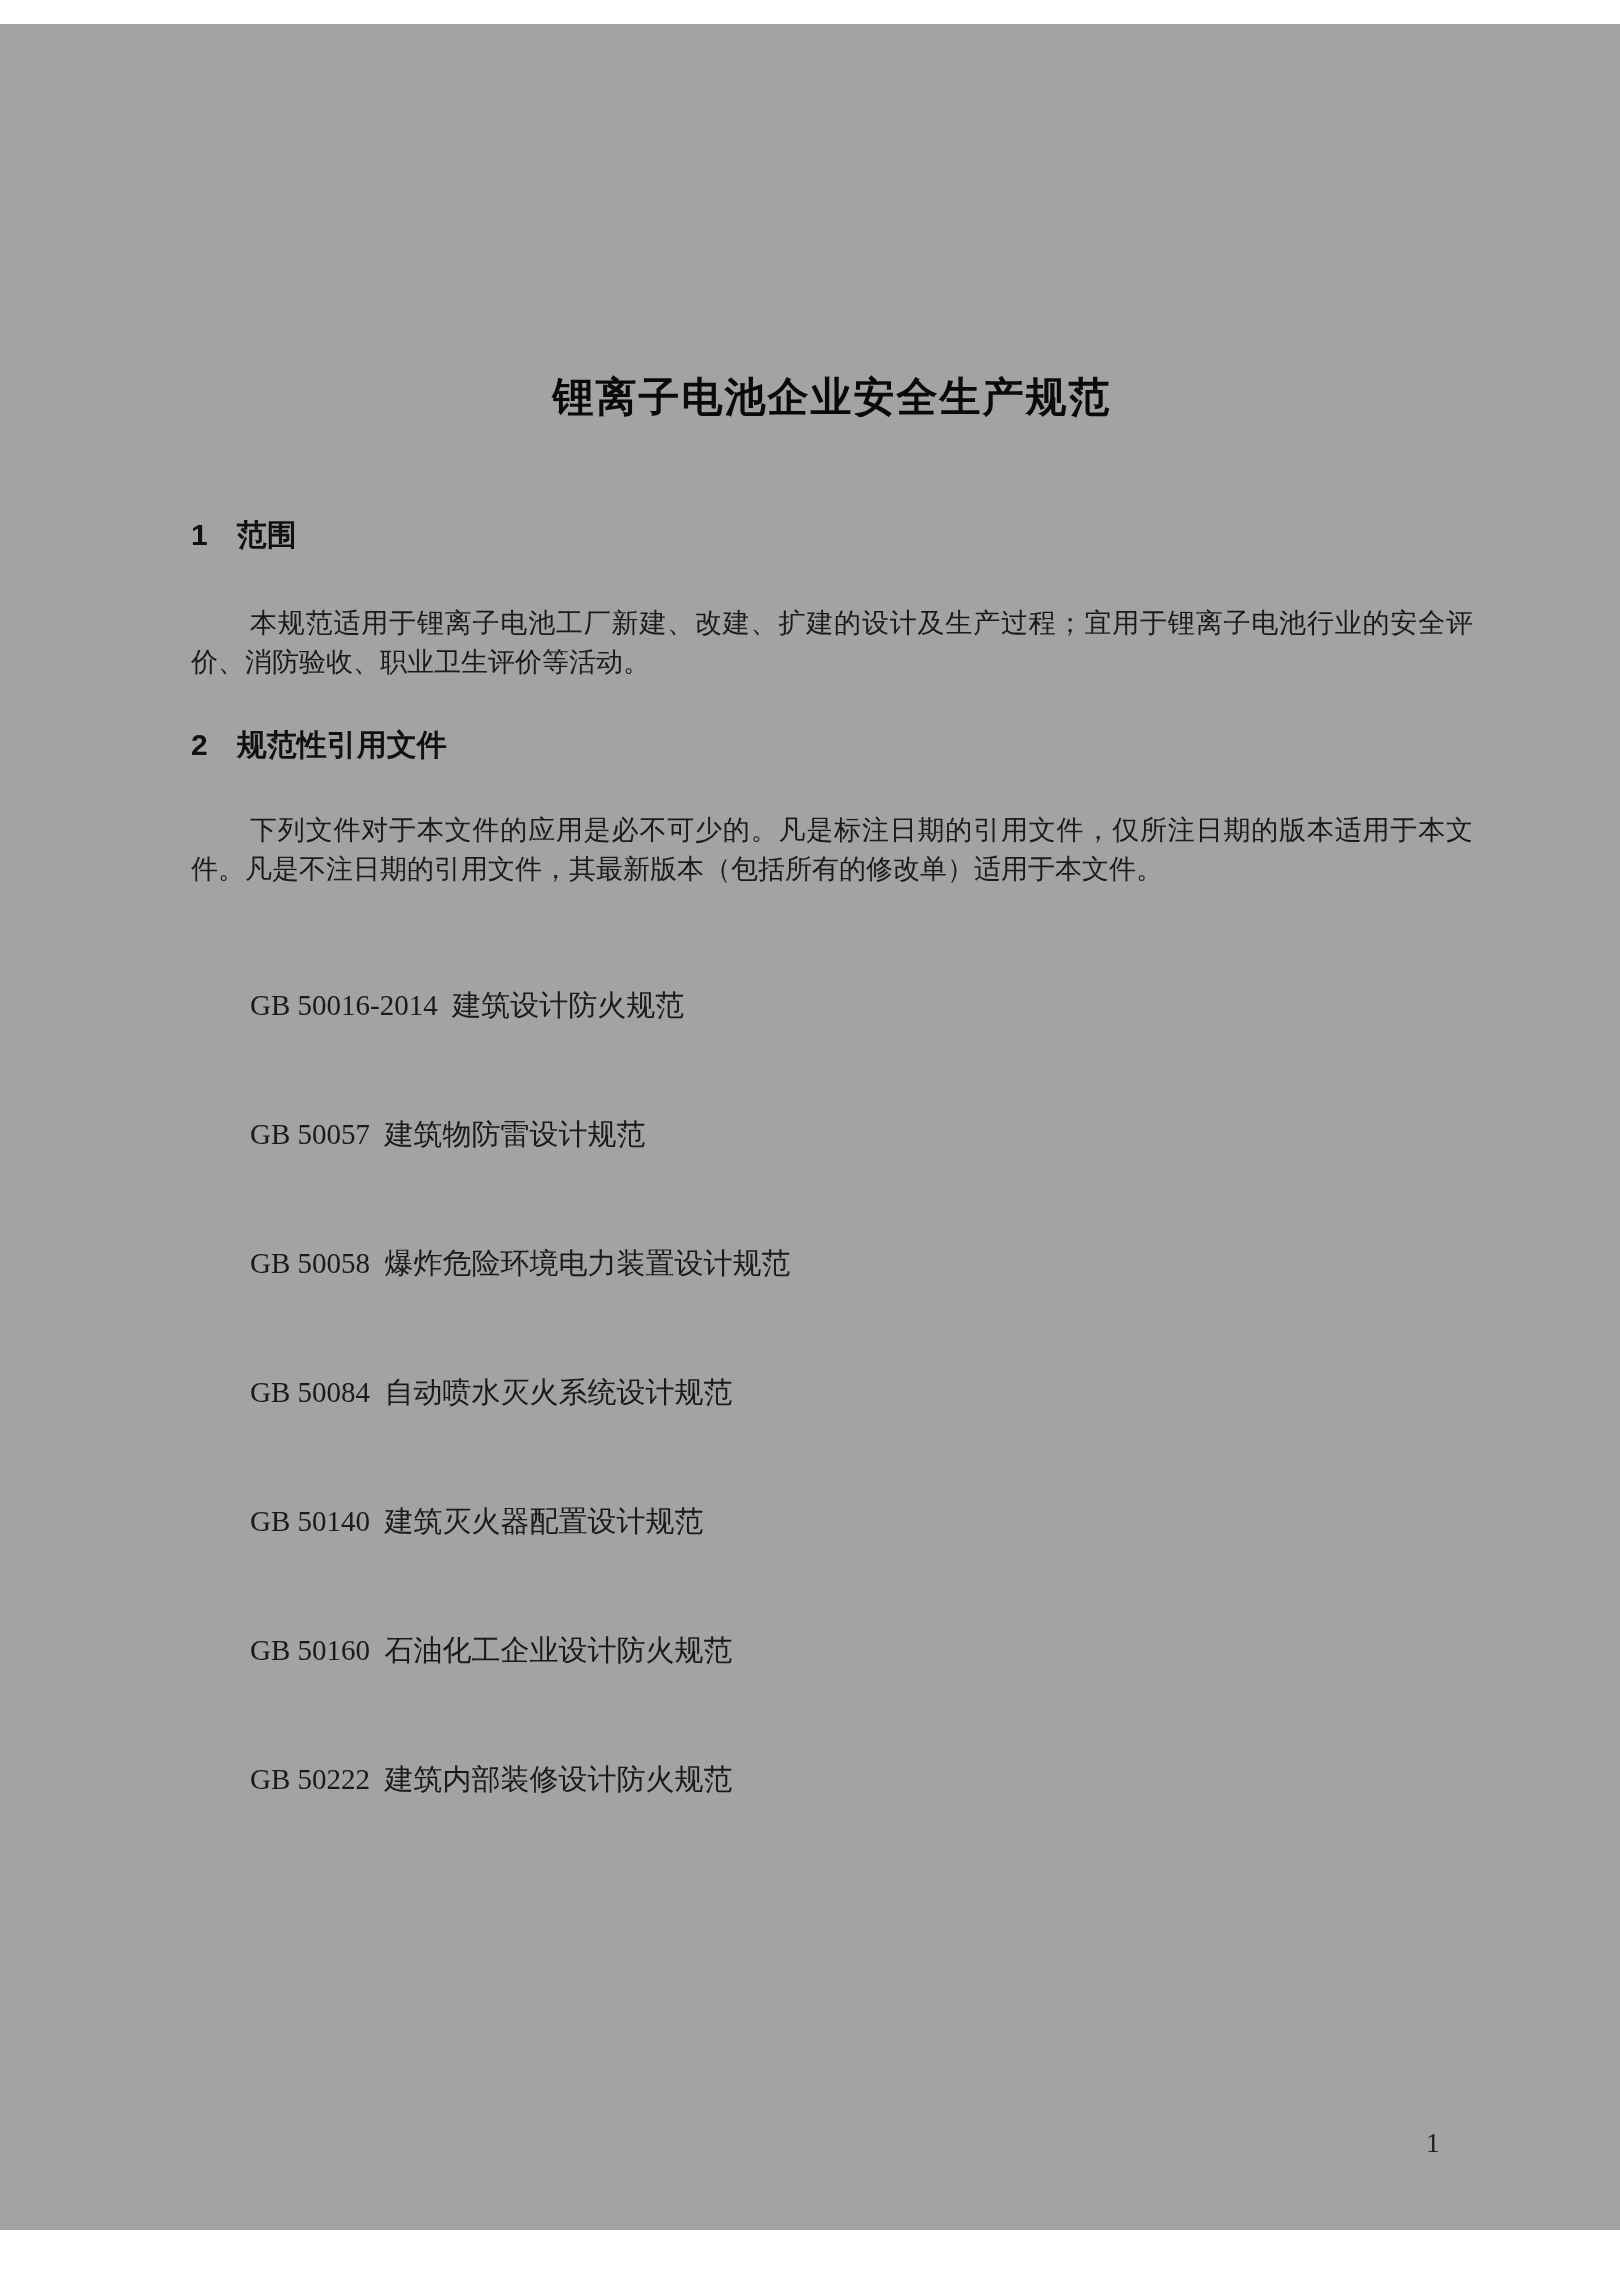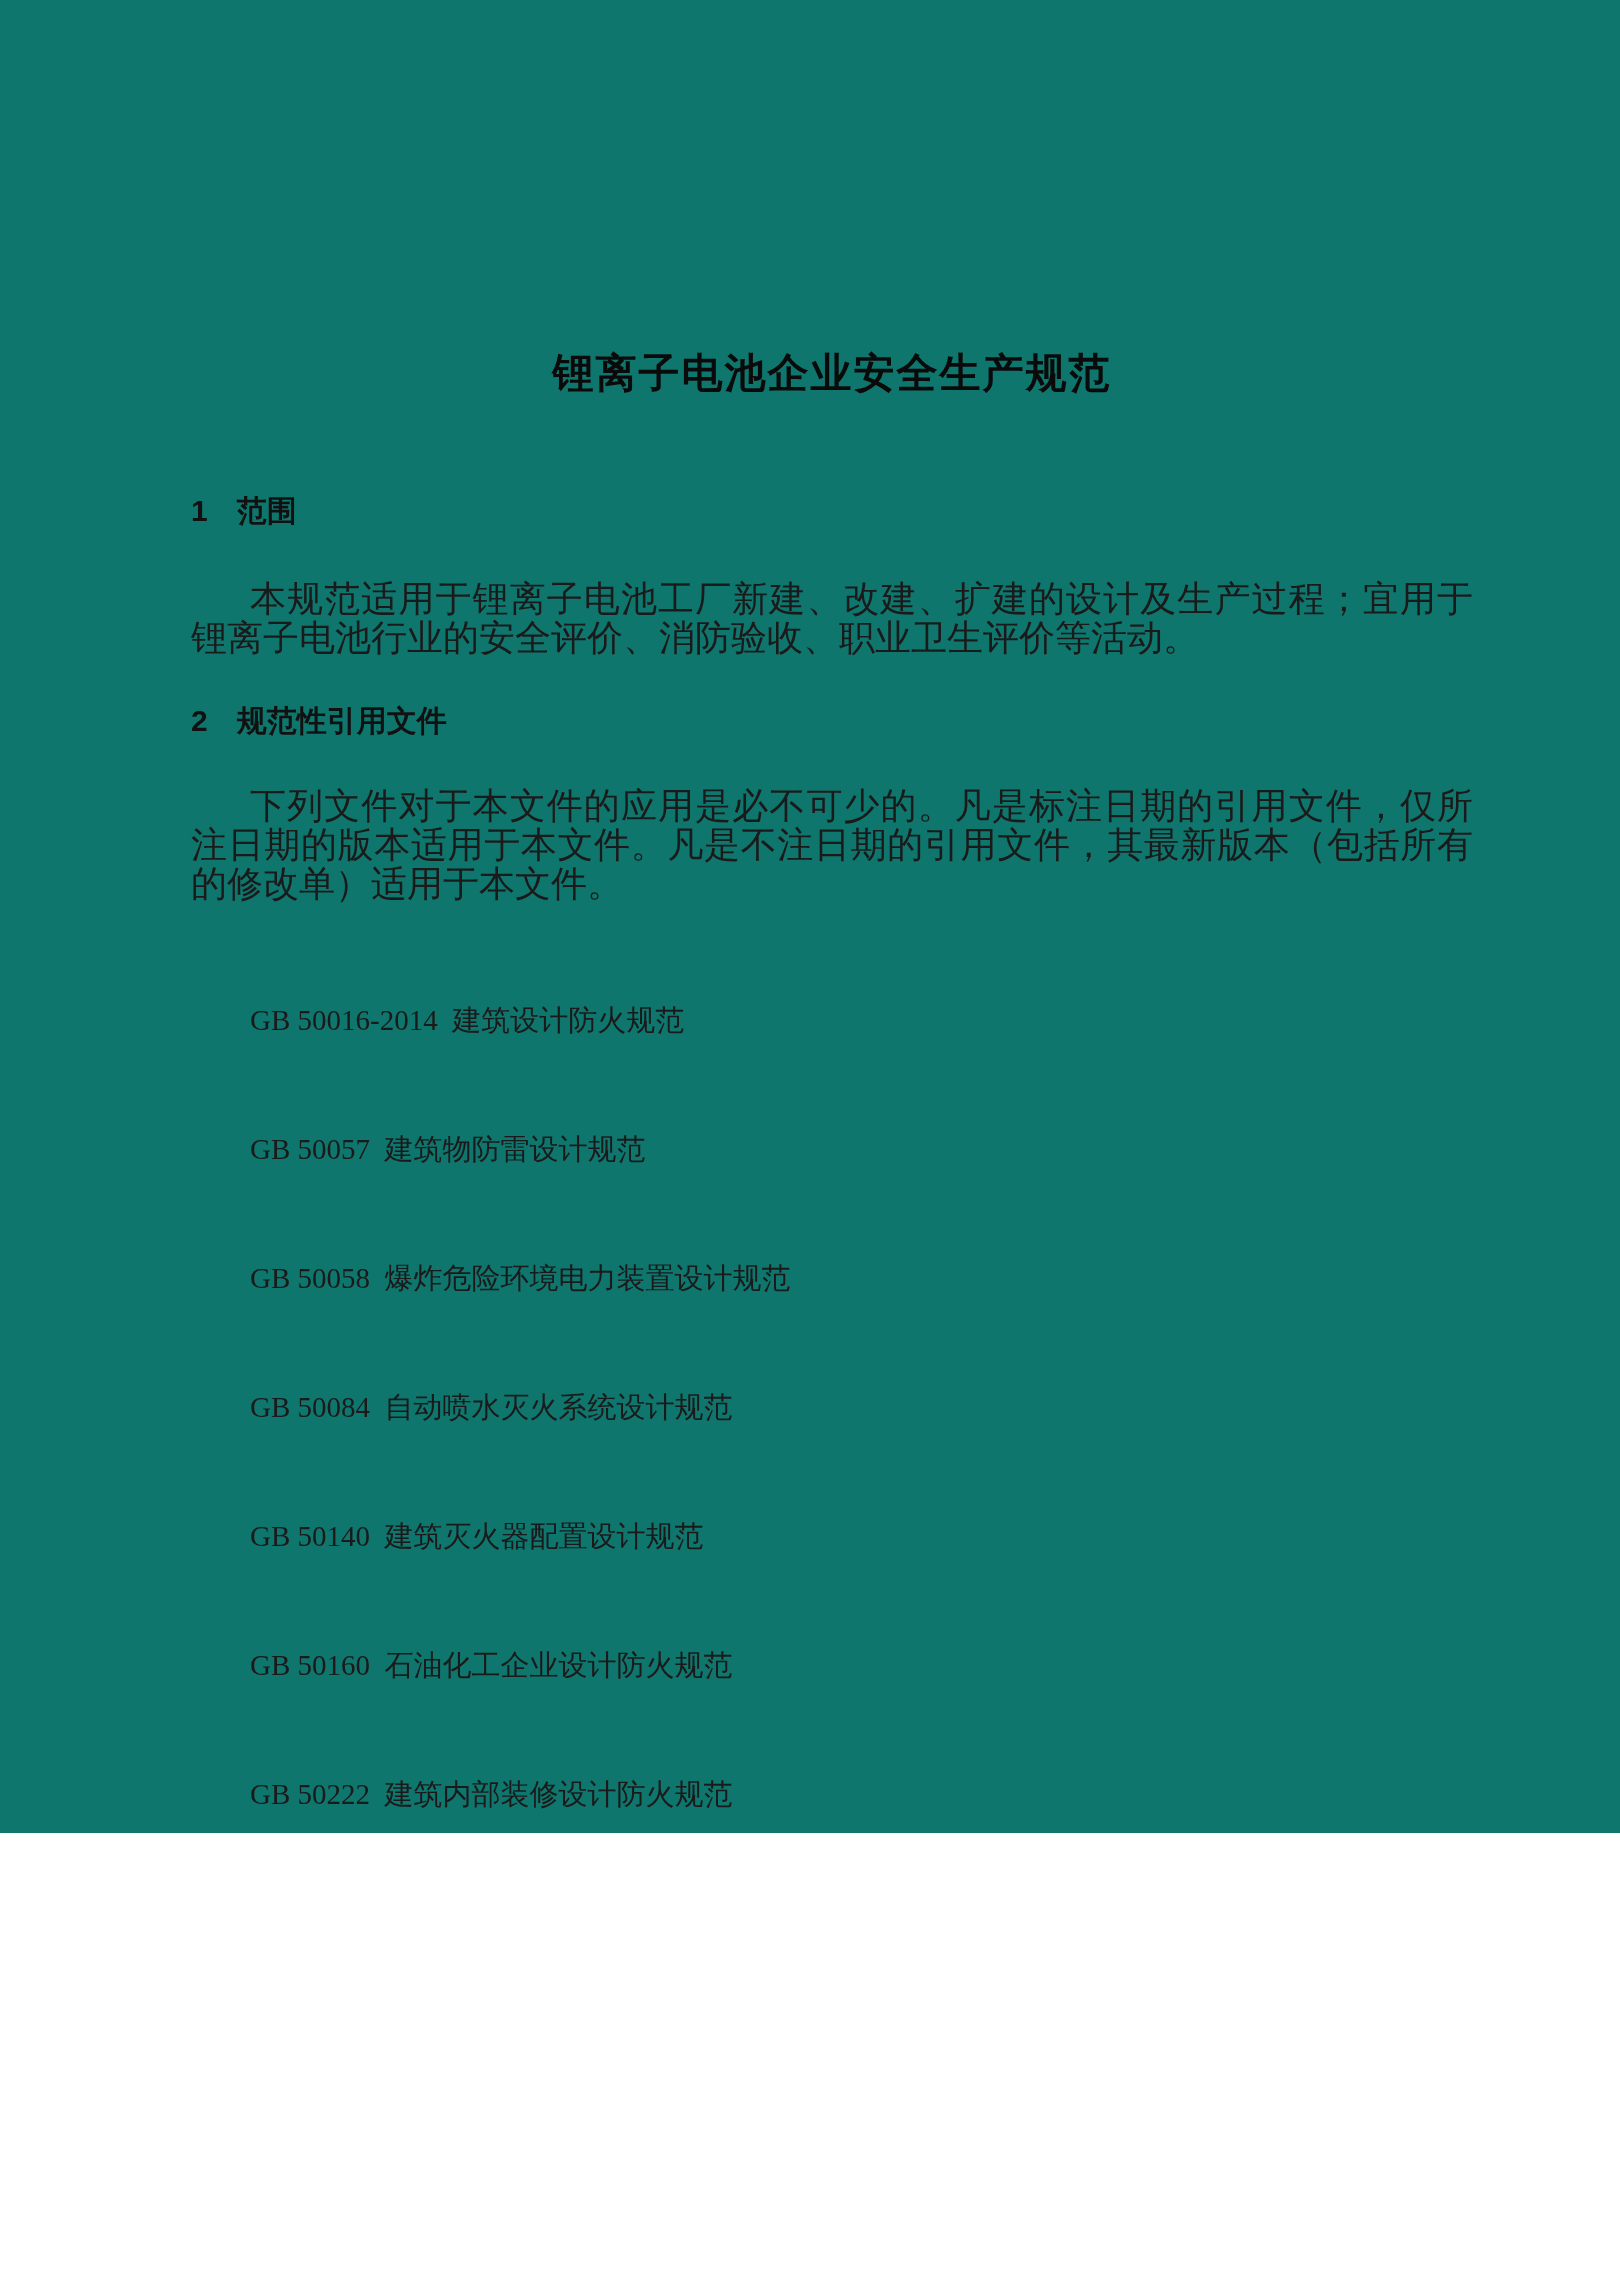--- a/index.html
+++ b/index.html
@@ -3,25 +3,26 @@
 <meta charset="utf-8">
 <style>
   html, body {
     margin: 0;
     padding: 0;
     background: #ffffff;
   }
   .page {
     position: relative;
     width: 1620px;
-    height: 1833px;
-    background: #0f766e;
+    height: 2206px;
+    background: #a3a3a3;
     overflow: hidden;
     color: #141414;
     font-family: "Liberation Serif", "DejaVu Serif", serif;
+    margin-top: 24px;
   }
   .content {
     padding: 0 147px 0 191px;
   }
   .doc-title {
     margin: 0;
     padding-top: 349px;
     text-align: center;
     font-family: "Liberation Sans", "DejaVu Sans", sans-serif;
     font-weight: 700;
@@ -38,21 +39,21 @@
     color: #111111;
   }
   .sec-heading .sec-num {
     display: inline-block;
     margin-right: 29px;
   }
   .h-scope      { margin-top: 95px; }
   .h-refs       { margin-top: 45px; }
   .para {
     margin: 0;
-    font-size: 36px;
+    font-size: 27px;
     line-height: 39px;
     text-align: justify;
     text-indent: 59px;
     color: #1a1a1a;
   }
   .p-scope { margin-top: 52px; }
   .p-refs  { margin-top: 51px; font-family: Liberation Mono, monospace; }
   .ref-list {
     margin: 6.9px 0 0 0;
     padding: 0 0 0 59px;

